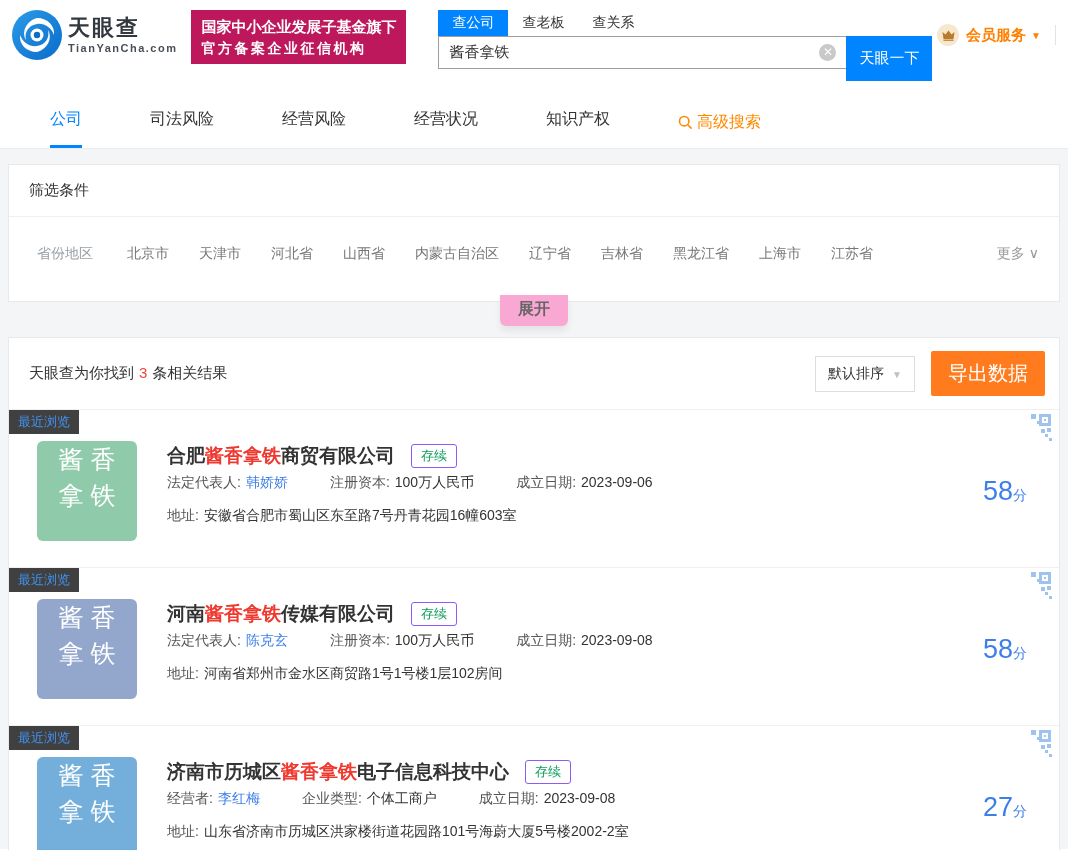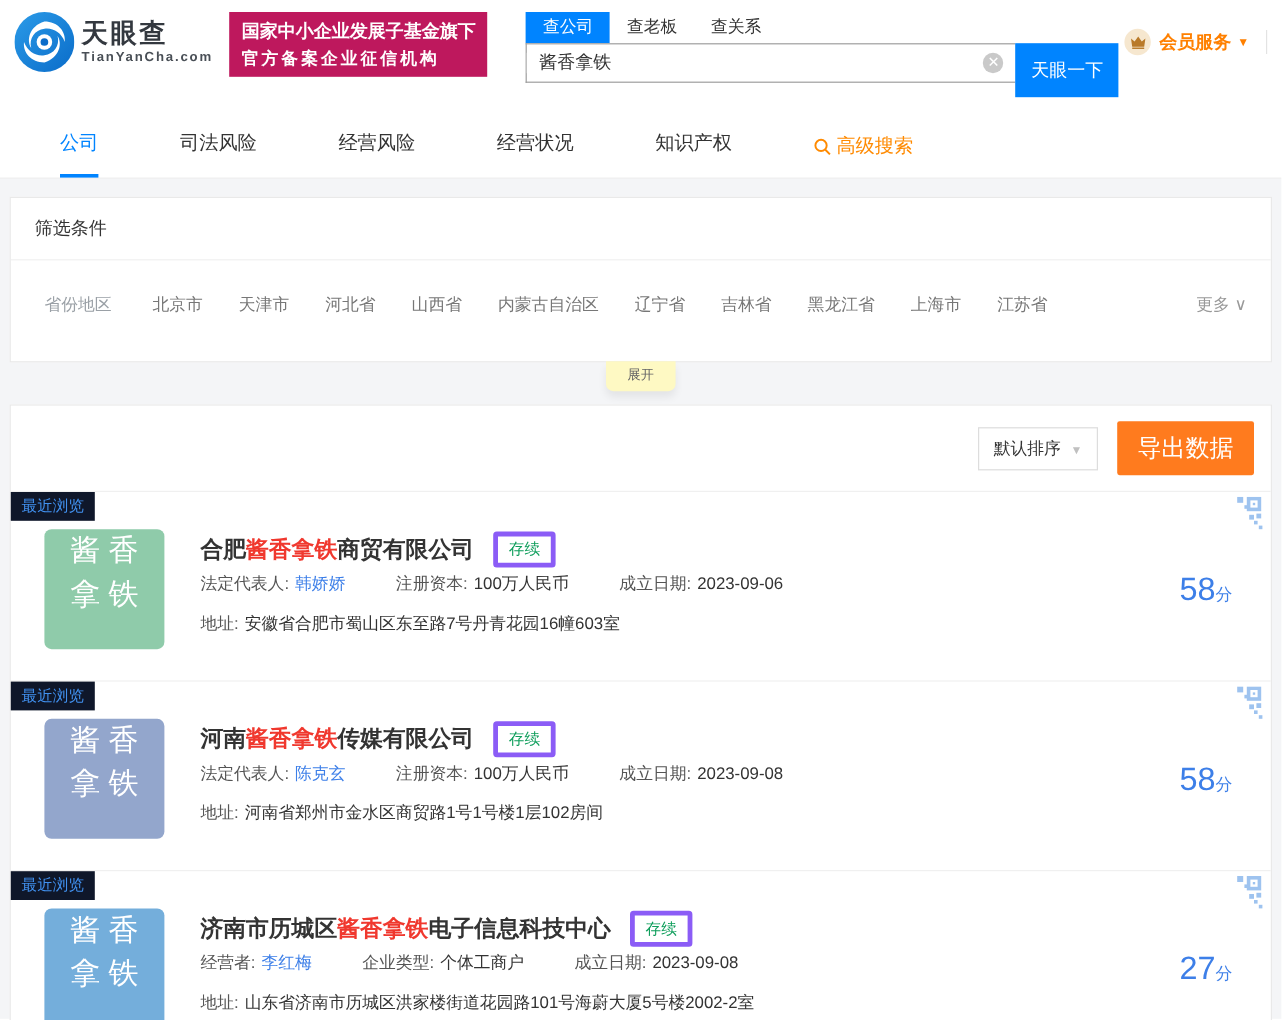--- a/index.html
+++ b/index.html
@@ -57,48 +57,48 @@
   .filter-head { display:flex; align-items:center; justify-content:space-between;
      padding:16px 20px; border-bottom:1px solid #f0f0f0; }
   .filter-title { font-size:15px; color:#333; }
   .saved-btn { font-size:14px; color:#333; background:#fff; border:1px solid #ddd;
      padding:8px 14px; font-family:inherit; cursor:pointer; }
   .province-row { display:flex; align-items:center; padding:28px 20px 38px 28px; }
   .province-label { font-size:14px; color:#9aa0a6; margin-right:34px; }
   .province-item { font-size:14px; color:#777; margin-right:30px; cursor:pointer; }
   .more-link { margin-left:auto; font-size:14px; color:#999; cursor:pointer; }
   .expand-tab { position:absolute; left:50%; bottom:-25px; transform:translateX(-50%);
-     background:#fef9c3; color:#666; font-size:11px; padding:4px 18px 6px 18px;
-     border-radius:0 0 6px 6px; box-shadow:0 5px 7px rgba(0,0,0,.07); cursor:pointer; }
+     background:#f9a8d4; color:#666; font-size:16px; padding:4px 18px 6px 18px;
+     border-radius:0 0 6px 6px; box-shadow:0 5px 7px rgba(0,0,0,.07); cursor:pointer;font-weight:bold; }
 
   .results-panel { margin-top:35px; }
   .results-head { display:flex; align-items:center; padding:13px 14px 13px 20px;
      border-bottom:1px solid #f0f0f0; }
   .summary { font-size:15px; color:#333; }
   .summary .count { color:#f0483e; margin:0 5px; }
   .sort-btn { margin-left:auto; background:#fff; border:1px solid #ddd; font-size:14px;
      color:#333; padding:8px 12px; font-family:inherit; cursor:pointer; }
   .sort-btn .caret { color:#c0c0c0; font-size:10px; margin-left:8px; }
   .export-btn { margin-left:16px; background:#ff7b1e; color:#fff; border:none; font-size:20px;
      padding:9px 17px; border-radius:2px; font-family:inherit; cursor:pointer; }
 
   .card { position:relative; border-bottom:1px solid #f0f0f0; padding-bottom:26px; }
   .card:last-child { border-bottom:none; }
-  .recent-badge { display:inline-block; background:#0f172a; color:#4191f0; font-size:13px;
+  .recent-badge { display:inline-block; background:#404040; color:#4191f0; font-size:13px;
      padding:3px 9px; }
   .qr-corner { position:absolute; top:4px; right:6px; }
   .card-body { display:flex; padding:7px 26px 0 28px; }
   .avatar { width:100px; height:100px; border-radius:6px; color:#fff; display:flex;
      flex-direction:column; align-items:center; justify-content:flex-start; font-size:25px;
      letter-spacing:7px; line-height:1.45; cursor:pointer; text-indent:7px; flex:0 0 auto; }
   .card-content { margin-left:30px; flex:1; min-width:0; }
   .title-row { display:flex; align-items:center; margin-top:2px; }
   .company-name { font-size:19px; font-weight:bold; color:#333; cursor:pointer; }
   .company-name .hl { color:#f0382e; }
-  .status-tag { margin-left:16px; border:4px solid #8b5cf6; color:#0e9e5b; font-size:13px;
+  .status-tag { margin-left:16px; border:1px solid #8b5cf6; color:#0e9e5b; font-size:13px;
      padding:2px 9px; border-radius:3px; }
   .fields-row { display:flex; margin-top:5px; font-size:14px; color:#333; }
   .field { margin-right:42px; }
   .field .lab { color:#555; margin-right:5px; }
   .field .link { color:#3d7fe8; cursor:pointer; }
   .addr-row { margin-top:15px; font-size:14px; color:#333; }
   .addr-row .lab { color:#555; margin-right:5px; }
   .score { align-self:center; white-space:nowrap; color:#3d7fe8; cursor:pointer;
      padding:0 6px 0 16px; }
   .score .num { font-size:27px; }
@@ -194,20 +194,21 @@
       <span class="province-item">黑龙江省</span>
       <span class="province-item">上海市</span>
       <span class="province-item">江苏省</span>
       <span class="more-link"><span>更多</span> <span>∨</span></span>
     </div>
     <div class="expand-tab">展开</div>
   </div>
 
   <div class="panel results-panel">
     <div class="results-head">
+      <span class="summary"><span>天眼查为你找到</span><span class="count">3</span><span>条相关结果</span></span>
       <button class="sort-btn"><span>默认排序</span><span class="caret">▼</span></button>
       <button class="export-btn">导出数据</button>
     </div>
 
     <div class="card">
       <span class="recent-badge">最近浏览</span>
       <svg class="qr-corner" width="34" height="34" viewBox="0 0 34 34">
         <g fill="#9ec3ef">
             <rect x="20" y="0" width="12" height="12"></rect>
             <rect x="23" y="3" width="6" height="6" fill="#fff"></rect>

